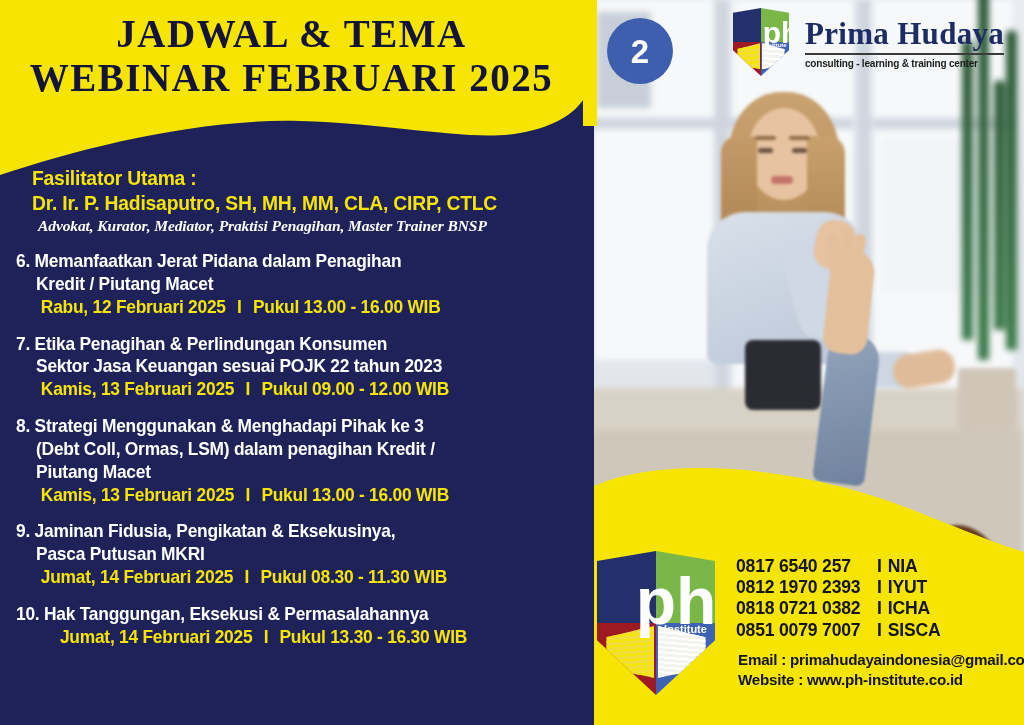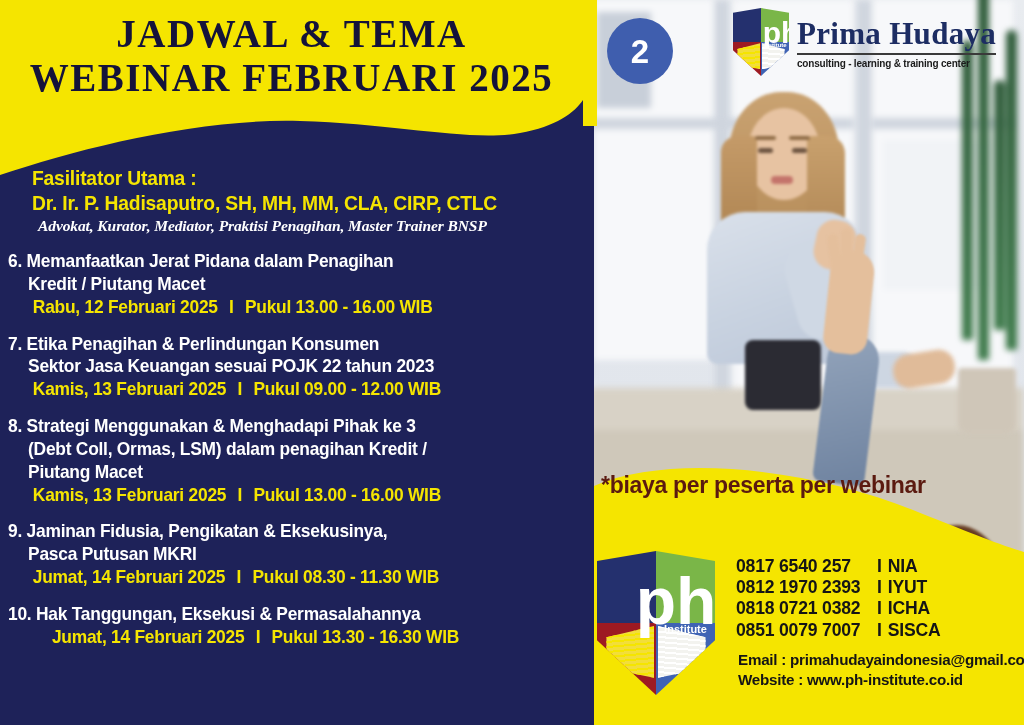--- a/index.html
+++ b/index.html
@@ -19,21 +19,21 @@
   .title-line-2 { font-size:39px; margin-top:4px; }
 
   .fasil-block { position:absolute; left:32px; top:165px; z-index:5; }
   .fasil-head { font-size:20.5px; font-weight:bold; color:#f5e500; letter-spacing:-0.2px;
                 line-height:1.22; font-stretch:condensed; transform:scaleX(0.94); transform-origin:left center; }
   .fasil-name { font-size:20.5px; font-weight:bold; color:#f5e500; letter-spacing:-0.2px;
                 line-height:1.22; transform:scaleX(0.94); transform-origin:left center; }
   .fasil-sub  { font-family:"Liberation Serif", serif; font-style:italic; font-weight:bold;
                 font-size:15.5px; color:#ffffff; margin-top:2px; margin-left:6px; letter-spacing:-0.1px; }
 
-  .schedule { position:absolute; left:8px; top:250px; width:575px; z-index:5; }
+  .schedule { position:absolute; left:16px; top:250px; width:575px; z-index:5; }
   .sched-item { margin-bottom:14px; }
   .sched-line { font-size:18.2px; font-weight:bold; color:#ffffff; line-height:1.255;
                 letter-spacing:-0.25px; white-space:nowrap; transform:scaleX(0.955); transform-origin:left center; }
   .sched-line.indent { padding-left:21px; }
   .sched-when { font-size:18.2px; font-weight:bold; color:#f5e500; line-height:1.255;
                 letter-spacing:-0.25px; padding-left:26px; white-space:nowrap;
                 transform:scaleX(0.955); transform-origin:left center; }
   .sched-when .sep { padding:0 7px; }
 
   
@@ -92,21 +92,21 @@
   
   .right-navy-edge { position:absolute; left:0; top:0; width:11px; height:725px; background:#1e2259; z-index:6; }
   .right-yellow-notch { position:absolute; left:0; top:0; width:14px; height:126px; background:#f5e500; z-index:7; }
 
   
   .badge-2 { position:absolute; left:24px; top:18px; width:66px; height:66px; border-radius:50%;
              background:#3f5eae; z-index:10; display:flex; align-items:center; justify-content:center; }
   .badge-2 span { color:#ffffff; font-size:33px; font-weight:bold; line-height:1; }
 
   .brand { position:absolute; left:150px; top:8px; z-index:10; display:flex; align-items:flex-start; }
-  .brand-text { margin-left:8px; padding-top:10px; }
+  .brand-text { margin-left:16px; padding-top:10px; }
   .brand-name { font-family:"Liberation Serif", serif; font-weight:bold; font-size:31px;
                 color:#1d2d63; letter-spacing:0.3px; line-height:1; }
   .brand-rule { height:1.6px; background:#3a3a3a; margin:4px 0 3px 0; }
   .brand-tag { font-size:10px; font-weight:bold; color:#1b1b1b; letter-spacing:-0.2px; white-space:nowrap; }
 
   
   .shield { position:relative; }
   .shield-body { position:absolute; inset:0; overflow:hidden;
                  clip-path:polygon(50% 0%, 100% 7%, 100% 62%, 50% 100%, 0% 62%, 0% 7%); }
   .sq { position:absolute; width:50%; height:50%; }
@@ -332,21 +332,20 @@
         <div class="brand-rule"></div>
         <div class="brand-tag">consulting - learning &amp; training center</div>
       </div>
     </div>
 
     <svg class="yellow-arc" viewBox="0 0 441 725" preserveAspectRatio="none">
       <path d="M11 725 L11 486 C 90 452, 230 470, 330 510 C 385 532, 420 546, 441 552 L441 725 Z" fill="#f5e500"></path>
     </svg>
 
     <div class="biaya">
-      <div class="biaya-2">*biaya per peserta per webinar</div>
     </div>
 
     <div class="big-shield shield">
       <div class="shield-body">
         <div class="sq tl"></div>
           <div class="sq tr"></div>
         <div class="sq bl"></div>
           <div class="sq br"></div>
         <div class="book" style="top:52%; height:36%;">
           <div class="book-page l"></div>

